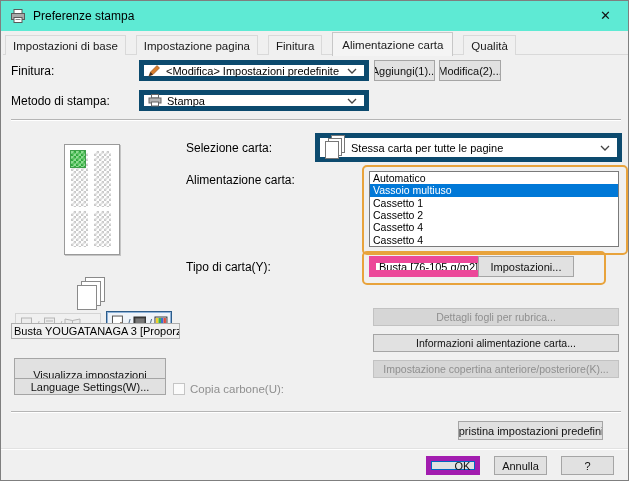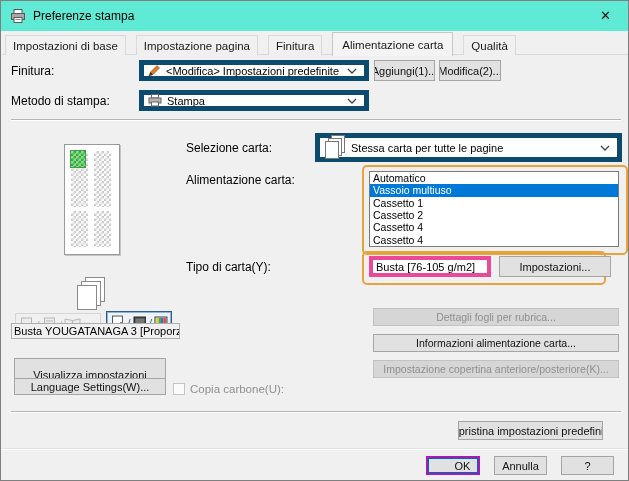--- a/index.html
+++ b/index.html
@@ -18,21 +18,21 @@
        display:flex;align-items:center;font-size:11.5px;color:#1a1a1a;margin-right:1px;}
   .tab.active{height:23px;padding:0 9px;background:#f4f4f4;border-color:#c7c7c7;margin-bottom:-1px;z-index:3;}
   
   .lbl{position:absolute;font-size:12px;color:#000;white-space:nowrap;}
   .lbl.gray{color:#8f8f8f;}
   .btn{position:absolute;background:#e1e1e1;border:1px solid #a5a5a5;font-size:11px;color:#111;
        font-family:"Liberation Sans",sans-serif;display:flex;align-items:center;justify-content:center;
        box-sizing:border-box;white-space:nowrap;overflow:hidden;padding:0 2px;}
   .btn.disabled{background:#d6d6d6;border-color:#c2c2c2;color:#8f8f8f;}
   .btn.small-font{font-size:10.5px;}
-  .btn.focused{border:2px solid #a21caf;box-shadow:inset 0 0 0 1px #0067c0;padding-left:21px;}
+  .btn.focused{border:5px solid #a21caf;box-shadow:inset 0 0 0 1px #0067c0;padding-left:21px;}
   .combo{position:absolute;height:21px;background:#fff;border:5px solid #0c4a6e;box-sizing:border-box;
          display:flex;align-items:center;padding-left:4px;}
   .combo .combo-text{font-size:11px;color:#000;margin-left:5px;white-space:nowrap;overflow:hidden;flex:1;}
   .combo .chev{margin-right:7px;flex:none;}
   .combo.big{height:29px;}
   .etch{position:absolute;height:0;border-top:1px solid #b5b5b5;border-bottom:1px solid #ffffff;}
   
   .preview-page{position:absolute;left:63px;top:143px;width:54px;height:109px;background:#fff;
                 border:1px solid #9a9a9a;box-shadow:1px 1px 0 #c4c4c4;}
   .checker{position:absolute;background-color:#fff;
@@ -51,21 +51,21 @@
   .icon-group.on .sep{color:#55708c;}
   .caption-box{position:absolute;left:10px;top:322px;width:169px;height:16px;border:1px solid #aeaeae;
                box-sizing:border-box;font-size:11px;color:#000;white-space:nowrap;overflow:hidden;
                padding:1px 0 0 2px;background:#f0f0f0;}
   
   .hl{position:absolute;border:2px solid #e8a33c;border-radius:5px;}
   .listbox{position:absolute;left:368px;top:170px;width:250px;height:76px;background:#fff;
            border:1px solid #7a7a7a;box-sizing:border-box;display:flex;flex-direction:column;}
   .listbox .row{flex:1;font-size:10.5px;display:flex;align-items:center;padding-left:3px;color:#000;}
   .listbox .row.selected{background:#0078d7;color:#fff;}
-  .field{position:absolute;background:#fff;border:4px solid #ec4899;box-sizing:border-box;
+  .field{position:absolute;background:#fff;border:7px solid #ec4899;box-sizing:border-box;
          font-size:11px;font-family:"Liberation Sans",sans-serif;padding:0 3px;color:#000;}
   
   .footline1{position:absolute;left:0;top:447px;width:629px;height:1px;background:#e2e2e2;}
   .footline2{position:absolute;left:0;top:448px;width:629px;height:1px;background:#ffffff;}
 </style>
 </head>
 <body>
 
 <div class="dialog">
 
@@ -200,21 +200,21 @@
     <div class="row selected">Vassoio multiuso</div>
     <div class="row">Cassetto 1</div>
     <div class="row">Cassetto 2</div>
     <div class="row">Cassetto 4</div>
     <div class="row">Cassetto 4</div>
   </div>
 
   <span class="lbl" style="left:185px;top:259px">Tipo di carta(Y):</span>
   <div class="hl" style="left:361px;top:250px;width:240px;height:30px"></div>
   <input class="field" style="left: 368px; top: 255px; width: 122px; height: 21px;" value="Busta [76-105 g/m2]">
-  <button class="btn" style="left:498px;top:255px;width:112px;height:21px">Impostazioni...</button>
+  <button class="btn" style="left:477px;top:255px;width:96px;height:21px">Impostazioni...</button>
 
   <button class="btn disabled small-font" style="left:372px;top:307px;width:246px;height:18px">Dettagli fogli per rubrica...</button>
   <button class="btn small-font" style="left:372px;top:333px;width:246px;height:18px">Informazioni alimentazione carta...</button>
   <button class="btn disabled small-font" style="left:372px;top:359px;width:246px;height:18px">Impostazione copertina anteriore/posteriore(K)...</button>
 
   <div class="etch" style="left:10px;top:410px;width:610px"></div>
 
   <button class="btn" style="left:457px;top:420px;width:145px;height:19px">Ripristina impostazioni predefinite</button>
 
   <div class="footline1"></div>

